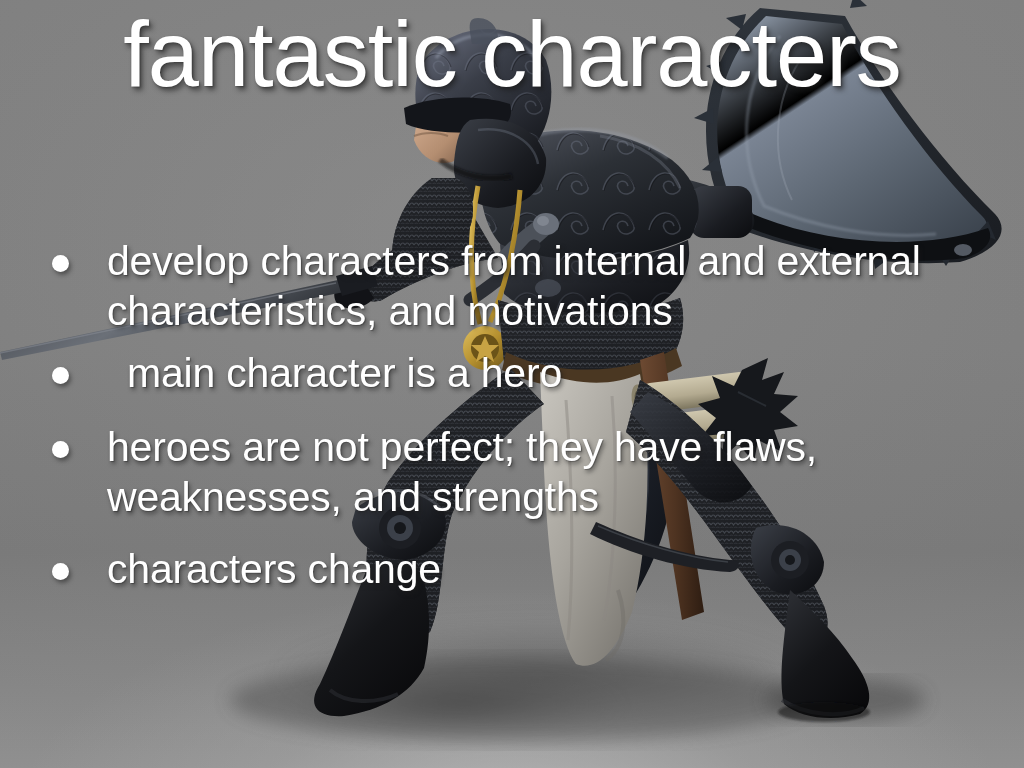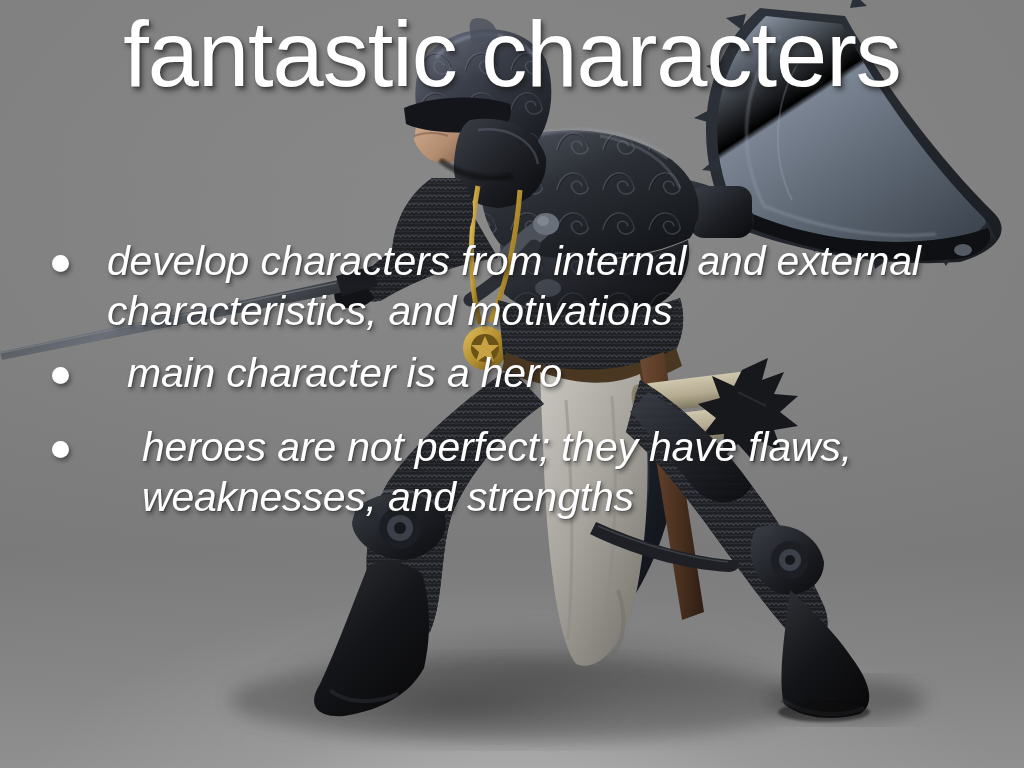--- a/index.html
+++ b/index.html
@@ -73,41 +73,40 @@
     top: 236px;
     width: 900px;
   }
   .bullet-row {
     display: flex;
     align-items: flex-start;
     margin-bottom: 16px;
   }
   .bullet-row.b1 { margin-bottom: 12px; }
   .bullet-row.b2 { margin-bottom: 24px; gap: 20px; }
-  .bullet-row.b3 { margin-bottom: 22px; gap: 35px; }
+  .bullet-row.b3 { margin-bottom: 22px; }
   .bullet-dot {
     flex: 0 0 auto;
     width: 17px;
     height: 17px;
     border-radius: 50%;
     background: #ffffff;
     margin-top: 19px;
     margin-right: 38px;
     box-shadow: 2px 3px 4px rgba(30,30,30,0.50);
   }
   .bullet-text {
     font-family: "Liberation Sans", "DejaVu Sans", sans-serif;
     font-size: 41px;
     font-weight: 400;
     color: #ffffff;
     line-height: 1.22;
     letter-spacing: -0.2px;
     text-shadow: 2px 3px 4px rgba(28,28,28,0.55), 1px 1px 1px rgba(30,30,30,0.40);
     max-width: 815px;
-    font-style: italic;
   }
 </style>
 </head>
 <body>
 
 <div id="slide">
 
   <div class="bg-base"></div>
   <div class="floor-shadow"></div>
   <div class="floor-shadow2"></div>
@@ -419,16 +418,20 @@
     <div class="bullet-row b2">
       <span class="bullet-dot"></span>
       <span class="bullet-text">main character is a hero</span>
     </div>
 
     <div class="bullet-row b3">
       <span class="bullet-dot"></span>
       <span class="bullet-text">heroes are not perfect; they have flaws, weaknesses, and strengths</span>
     </div>
 
+    <div class="bullet-row">
+      <span class="bullet-dot"></span>
+      <span class="bullet-text">characters change</span>
+    </div>
 
   </div>
 
 </div>
 
 </body></html>

